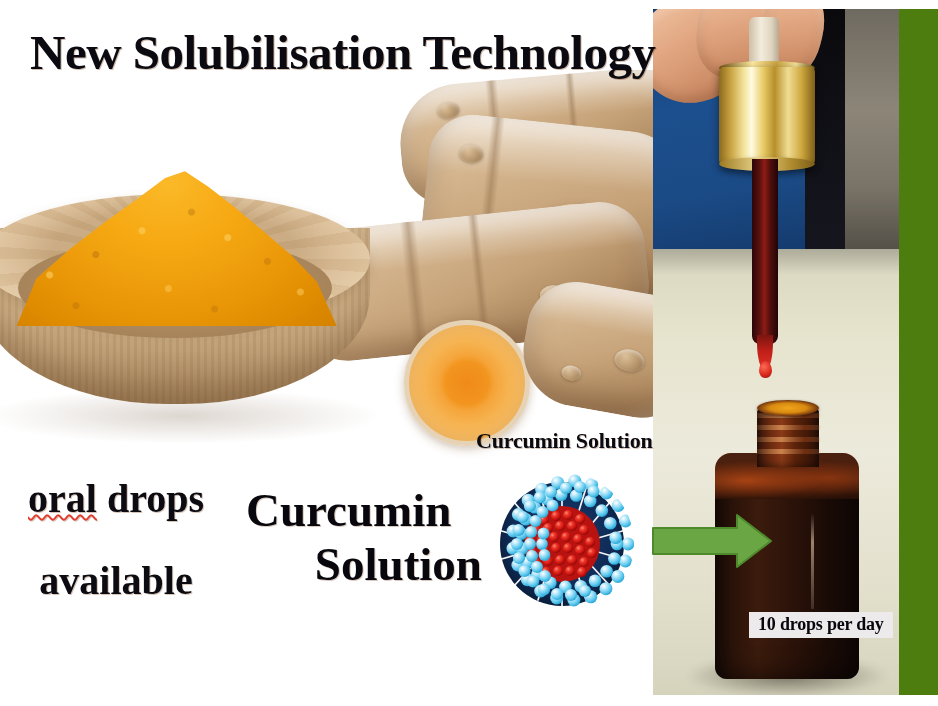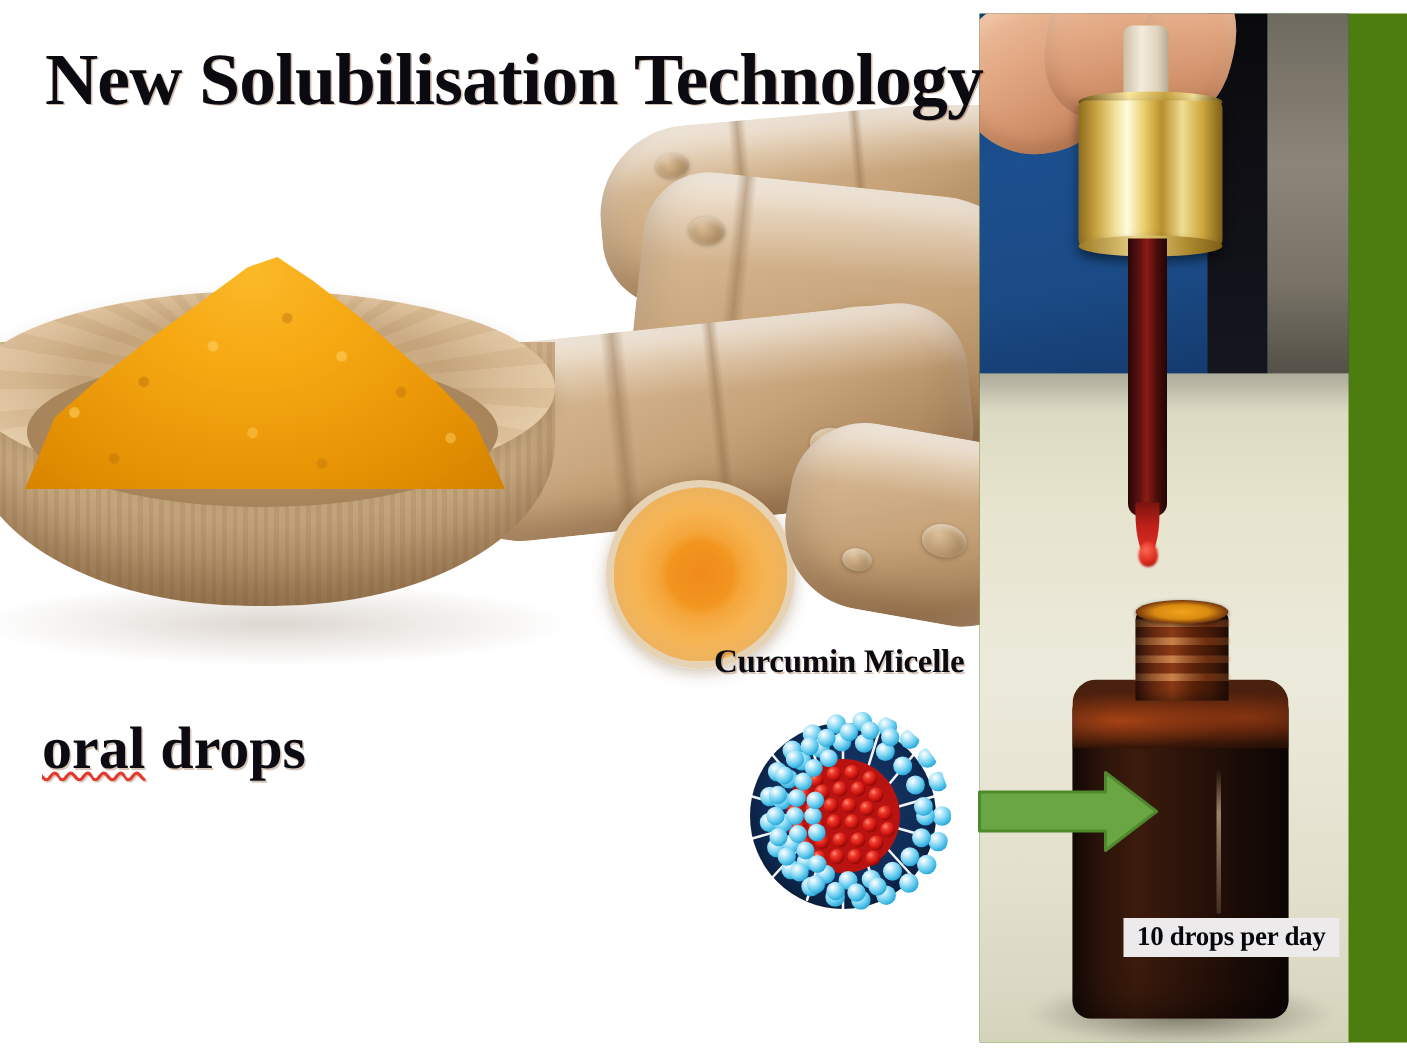--- a/index.html
+++ b/index.html
@@ -439,24 +439,29 @@
         <div id="powder-mound"></div>
         <div id="powder-grain"></div>
       </div>
     </div>
 
     <div id="headline">New Solubilisation Technology</div>
 
     <div id="claim">
       <span class="misspelled">oral</span><span> drops</span><br>
       <br>
+      <span>available</span>
     </div>
 
-
-    <div id="micelle-caption">Curcumin Micelle</div>
+    <div id="product-name">
+      <span class="line1">Curcumin</span>
+      <span class="line2">Solution</span>
+    </div>
+
+    <div id="micelle-caption">Curcumin Solution</div>
 
     <svg id="micelle" viewBox="0 0 152 152">
       <defs>
         <radialGradient id="beadBlue" cx="34%" cy="30%" r="72%">
           <stop offset="0%" stop-color="#ffffff"></stop>
           <stop offset="32%" stop-color="#b9e8fa"></stop>
           <stop offset="70%" stop-color="#63cbee"></stop>
           <stop offset="100%" stop-color="#2aa8d8"></stop>
         </radialGradient>
         <radialGradient id="beadRed" cx="34%" cy="30%" r="72%">

